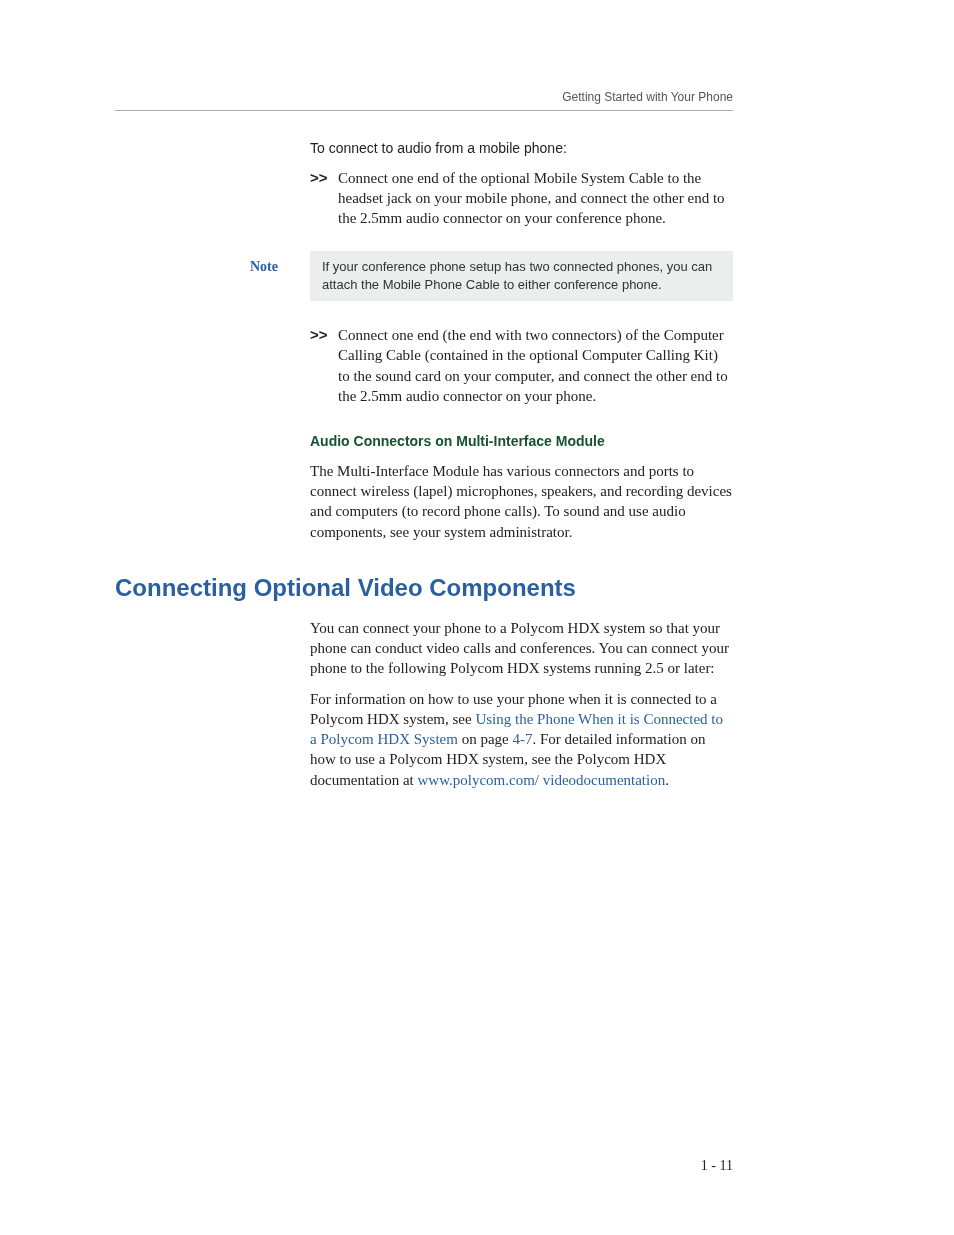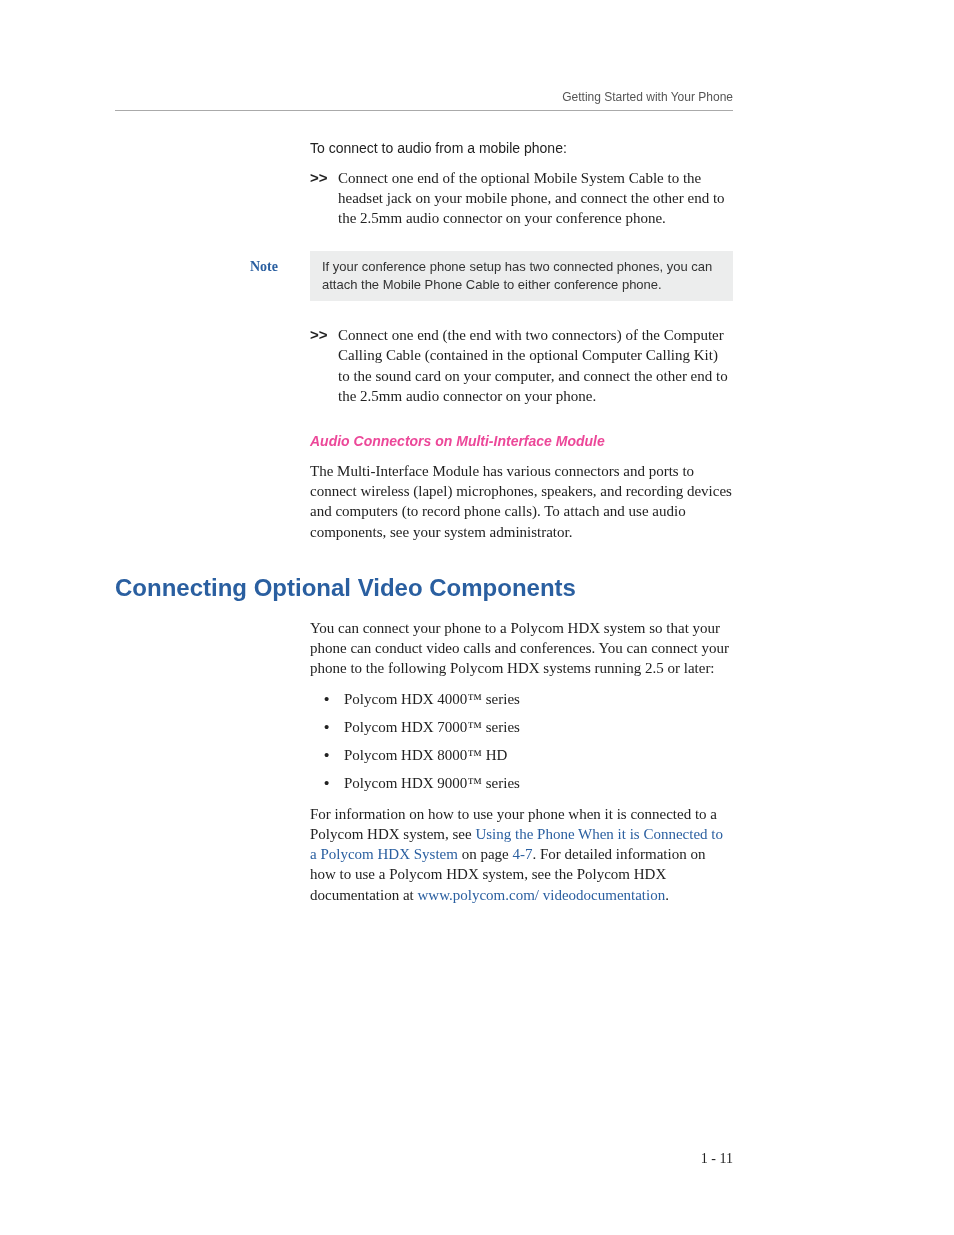--- a/index.html
+++ b/index.html
@@ -39,23 +39,22 @@
   .sub-head-bold, .sub-head-bold2 {
     font-family: "Futura", "Century Gothic", "Trebuchet MS", Arial, sans-serif;
     font-weight: normal;
     font-size: 14px;
     margin-bottom: 10px;
   }
   .sub-head-blue {
     font-family: "Futura", "Century Gothic", "Trebuchet MS", Arial, sans-serif;
     font-weight: bold;
     font-size: 14px;
-    color: #ec4899;
+    color: #14532d;
     margin: 26px 0 10px 0;
-    font-style: italic;
   }
   h2.section-title {
     font-family: "Futura", "Century Gothic", "Trebuchet MS", Arial, sans-serif;
     font-weight: bold;
     color: #2a5fa0;
     font-size: 24px;
     margin: 32px 0 16px 0;
   }
   .step {
     display: flex;
@@ -114,21 +113,21 @@
   }
   ul.bullets li::before {
     content: "•";
     position: absolute;
     left: 14px;
     top: 0;
     font-weight: bold;
   }
   .page-num {
     position: absolute;
-    bottom: 68px;
+    bottom: 61px;
     right: 115px;
     font-family: "Book Antiqua", Palatino, Georgia, serif;
     font-size: 14px;
   }
 </style>
 </head>
 <body>
 
 <div class="page">
 
@@ -148,33 +147,27 @@
       <div class="note-body">If your conference phone setup has two connected phones, you can attach the Mobile Phone Cable to either conference phone.</div>
     </div>
 
 
     <div class="step">
       <div class="marker">&gt;&gt;</div>
       <div class="step-text">Connect one end (the end with two connectors) of the Computer Calling Cable (contained in the optional Computer Calling Kit) to the sound card on your computer, and connect the other end to the 2.5mm audio connector on your phone.</div>
     </div>
 
     <div class="sub-head-blue">Audio Connectors on Multi-Interface Module</div>
-    <div class="para">The Multi-Interface Module has various connectors and ports to connect wireless (lapel) microphones, speakers, and recording devices and computers (to record phone calls). To attach and use audio components, see your system administrator.</div>
+    <div class="para">The Multi-Interface Module has various connectors and ports to connect wireless (lapel) microphones, speakers, and recording devices and computers (to record phone calls). To sound and use audio components, see your system administrator.</div>
 
   </div>
 
   <h2 class="section-title">Connecting Optional Video Components</h2>
 
   <div class="content-col">
     <div class="para" style="margin-top:0;">You can connect your phone to a Polycom HDX system so that your phone can conduct video calls and conferences. You can connect your phone to the following Polycom HDX systems running 2.5 or later:</div>
-    <ul class="bullets">
-      <li>Polycom HDX 4000™ series</li>
-      <li>Polycom HDX 7000™ series</li>
-      <li>Polycom HDX 8000™ HD</li>
-      <li>Polycom HDX 9000™ series</li>
-    </ul>
     <div class="para">
       <span>For information on how to use your phone when it is connected to a Polycom HDX system, see </span><a class="link">Using the Phone When it is Connected to a Polycom HDX System</a><span> on page </span><a class="link">4-7</a><span>. For detailed information on how to use a Polycom HDX system, see the Polycom HDX documentation at </span><a class="link">www.polycom.com/ videodocumentation</a><span>.</span>
     </div>
   </div>
 
   <div class="page-num">1 - 11</div>
 </div>
 
 </body></html>

